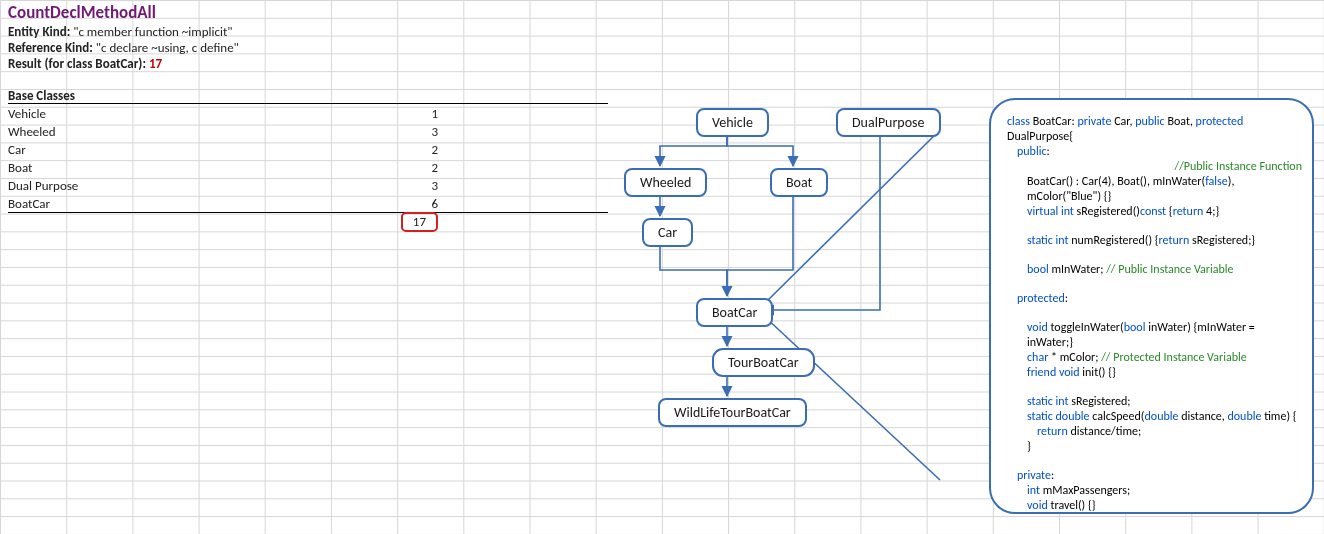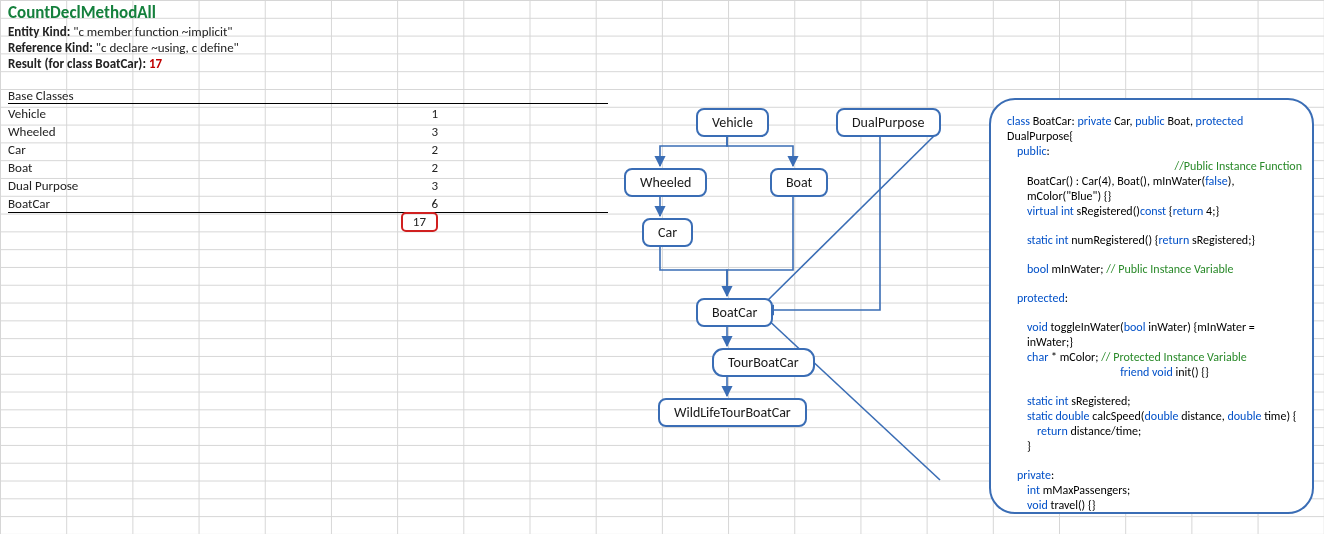--- a/index.html
+++ b/index.html
@@ -28,34 +28,34 @@
     background-size: 66.2px 17.8px;
     background-position: 0 0;
   }
   .content {
     position: absolute;
     left: 8px;
     top: 2px;
     width: 600px;
   }
   .title {
-    color: #15803d;
+    color: #701a75;
     font-weight: bold;
     font-size: 17px;
   }
   .meta-line { font-size: 13px; margin-top: 1px;}
   .meta-label { font-weight: bold; }
   .result-val { color: #c00000; font-weight: bold;}
   .table {
     margin-top: 14px;
   }
   .hdr {
     display:flex;
     border-bottom: 1px solid #000;
-    font-weight: normal;
+    font-weight: bold;
     height:18px;
     align-items: flex-end;
   }
   .hdr .c1 { width: 170px;}
   .hdr .c2 { width: 408px;}
   .row {
     display:flex;
     height:18px;
     align-items:center;
   }
@@ -224,21 +224,21 @@
     </div>
     <div style="height:14px;"></div>
     <div style="padding-left:10px;"><span class="kw">protected</span>:</div>
     <div style="height:14px;"></div>
     <div style="padding-left:20px;">
       <span class="kw">void </span><span>toggleInWater(</span><span class="kw">bool </span><span>inWater) {mInWater = inWater;}</span>
     </div>
     <div style="padding-left:20px;">
       <span class="kw">char </span><span>* mColor; </span><span class="cm">// Protected Instance Variable</span>
     </div>
-    <div style="padding-left:20px;text-align:center;">
+    <div style="padding-left:20px;">
       <span class="kw">friend void </span><span>init() {}</span>
     </div>
     <div style="height:14px;"></div>
     <div style="padding-left:20px;">
       <span class="kw">static int </span><span>sRegistered;</span>
     </div>
     <div style="padding-left:20px;">
       <span class="kw">static double </span><span>calcSpeed(</span><span class="kw">double </span><span>distance, </span><span class="kw">double </span><span>time) {</span>
     </div>
     <div style="padding-left:30px;">

